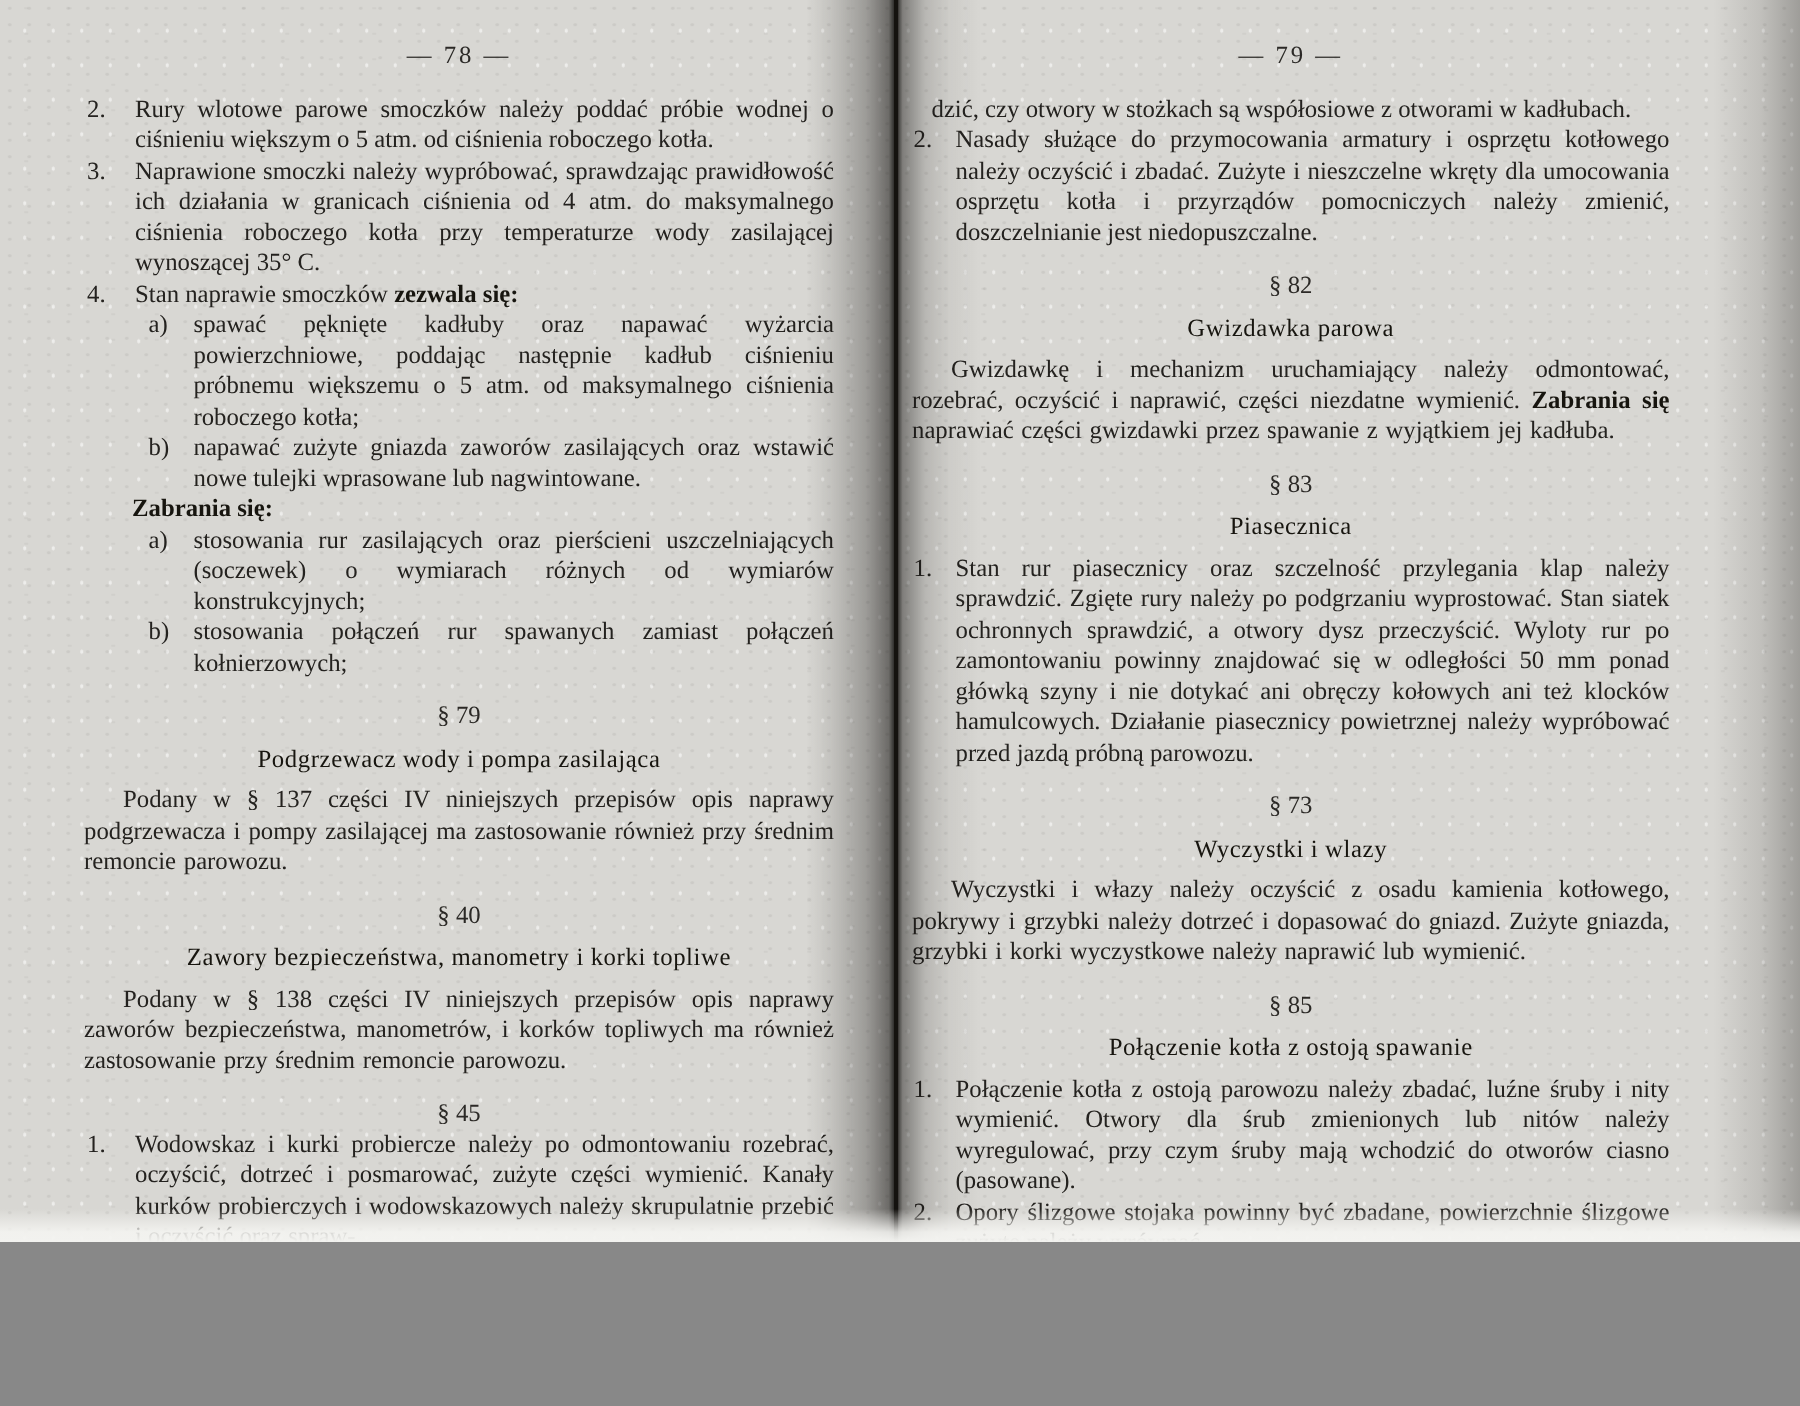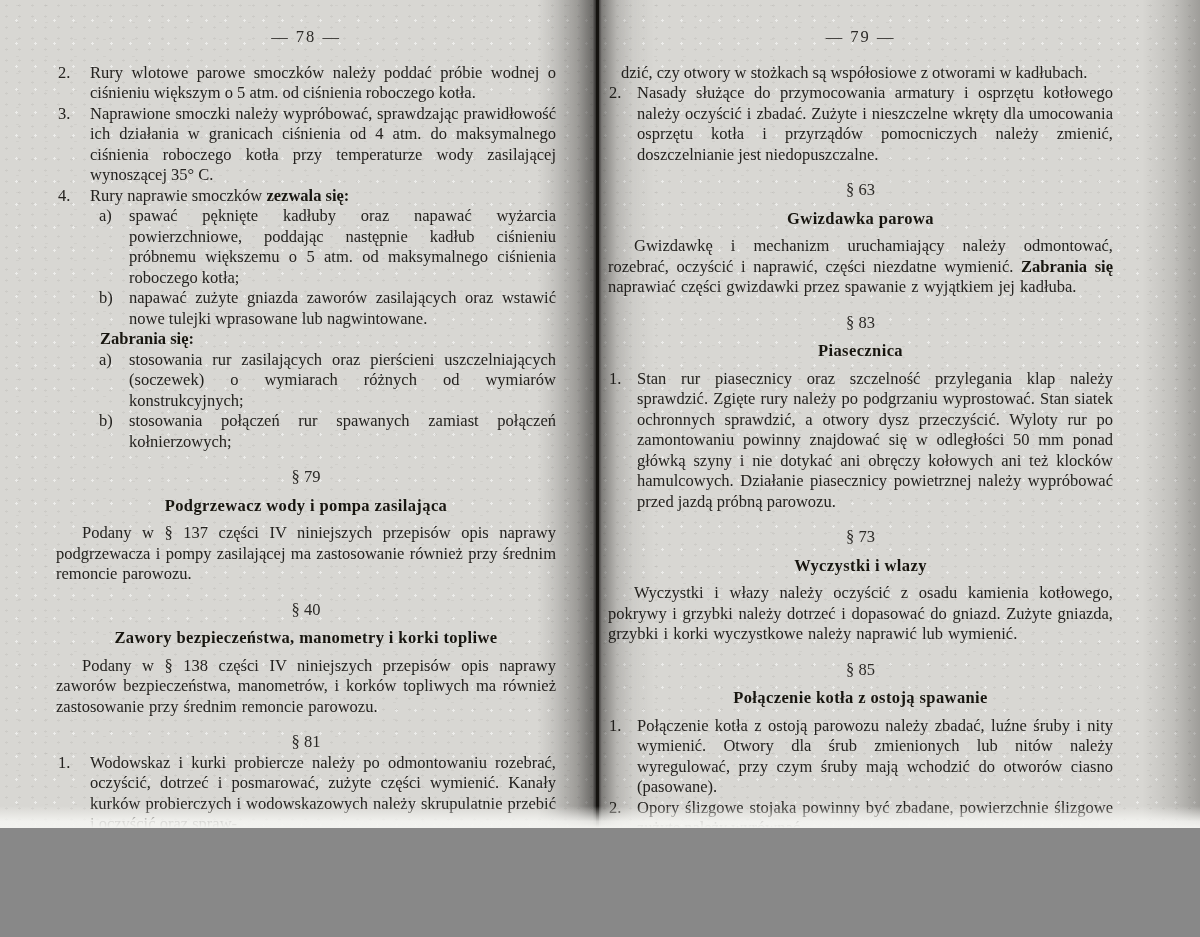--- a/index.html
+++ b/index.html
@@ -39,30 +39,30 @@
   .item .num { flex:none; }
   .page-left  .item .num { width:32px; padding-left:2px; }
   .page-right .item .num { width:28px; padding-left:1px; }
   .item .body { flex:1 1 auto; text-align:justify; }
 
   .sub { display:flex; margin-left:43px; text-align:justify; }
   .sub .letter { flex:none; width:30px; }
   .sub .body { flex:1 1 auto; text-align:justify; }
 
   .bold-inline, .bold-line { font-weight:bold; color:#17150f; }
-  .bold-line { margin-left:44px; }
+  .bold-line { margin-left:32px; }
 
   .sec-num {
     text-align:center;
     margin-top:15px;
     color:#2b2926;
   }
   .sec-title {
     text-align:center;
-    font-weight:bold;
+    font-weight:normal;
     margin-top:8px;
     margin-bottom:7px;
     letter-spacing:0.4px;
     color:#17150f;
   }
   .para {
     margin:0;
     text-align:justify;
     text-indent:26px;
     word-spacing:1px;
@@ -119,21 +119,21 @@
       <span class="body">Rury wlotowe parowe smoczków należy poddać próbie wodnej o ciśnieniu większym o 5 atm. od ciśnienia roboczego kotła.</span>
     </div>
 
     <div class="item">
       <span class="num">3.</span>
       <span class="body">Naprawione smoczki należy wypróbować, sprawdzając prawidłowość ich działania w granicach ciśnienia od 4 atm. do maksymalnego ciśnienia roboczego kotła przy temperaturze wody zasilającej wynoszącej 35° C.</span>
     </div>
 
     <div class="item">
       <span class="num">4.</span>
-      <span class="body"><span>Rury naprawie smoczków</span> <span class="bold-inline">zezwala się:</span></span>
+      <span class="body"><span>Stan naprawie smoczków</span> <span class="bold-inline">zezwala się:</span></span>
     </div>
 
     <div class="sub">
       <span class="letter">a)</span>
       <span class="body">spawać pęknięte kadłuby oraz napawać wyżarcia powierzchniowe, poddając następnie kadłub ciśnieniu próbnemu większemu o 5 atm. od maksymalnego ciśnienia roboczego kotła;</span>
     </div>
     <div class="sub">
       <span class="letter">b)</span>
       <span class="body">napawać zużyte gniazda zaworów zasilających oraz wstawić nowe tulejki wprasowane lub nagwintowane.</span>
     </div>
@@ -155,40 +155,40 @@
       <p class="para">Podany w § 137 części IV niniejszych przepisów opis naprawy podgrzewacza i pompy zasilającej ma zastosowanie również przy średnim remoncie parowozu.</p>
     </div>
 
     <div class="sec">
       <div class="sec-num">§ 40</div>
       <div class="sec-title">Zawory bezpieczeństwa, manometry i korki topliwe</div>
       <p class="para">Podany w § 138 części IV niniejszych przepisów opis naprawy zaworów bezpieczeństwa, manometrów, i korków topliwych ma również zastosowanie przy średnim remoncie parowozu.</p>
     </div>
 
     <div class="sec">
-      <div class="sec-num">§ 81</div>
+      <div class="sec-num">§ 45</div>
       <div class="item">
         <span class="num">1.</span>
         <span class="body">Wodowskaz i kurki probiercze należy po odmontowaniu rozebrać, oczyścić, dotrzeć i posmarować, zużyte części wymienić. Kanały kurków probierczych i wodowskazowych należy skrupulatnie przebić i oczyścić oraz spraw-</span>
       </div>
     </div>
   </div>
 
   <div class="page page-right">
     <div class="hdr">— 79 —</div>
 
     <div class="continuation">dzić, czy otwory w stożkach są współosiowe z otworami w kadłubach.</div>
 
     <div class="item">
       <span class="num">2.</span>
       <span class="body">Nasady służące do przymocowania armatury i osprzętu kotłowego należy oczyścić i zbadać. Zużyte i nieszczelne wkręty dla umocowania osprzętu kotła i przyrządów pomocniczych należy zmienić, doszczelnianie jest niedopuszczalne.</span>
     </div>
 
     <div class="sec">
-      <div class="sec-num">§ 63</div>
+      <div class="sec-num">§ 82</div>
       <div class="sec-title">Gwizdawka parowa</div>
       <p class="para"><span>Gwizdawkę i mechanizm uruchamiający należy odmontować, rozebrać, oczyścić i naprawić, części niezdatne wymienić.</span> <span class="bold-inline">Zabrania się</span> <span>naprawiać części gwizdawki przez spawanie z wyjątkiem jej kadłuba.</span></p>
     </div>
 
     <div class="sec">
       <div class="sec-num">§ 83</div>
       <div class="sec-title">Piasecznica</div>
       <div class="item">
         <span class="num">1.</span>
         <span class="body">Stan rur piasecznicy oraz szczelność przylegania klap należy sprawdzić. Zgięte rury należy po podgrzaniu wyprostować. Stan siatek ochronnych sprawdzić, a otwory dysz przeczyścić. Wyloty rur po zamontowaniu powinny znajdować się w odległości 50 mm ponad główką szyny i nie dotykać ani obręczy kołowych ani też klocków hamulcowych. Działanie piasecznicy powietrznej należy wypróbować przed jazdą próbną parowozu.</span>

